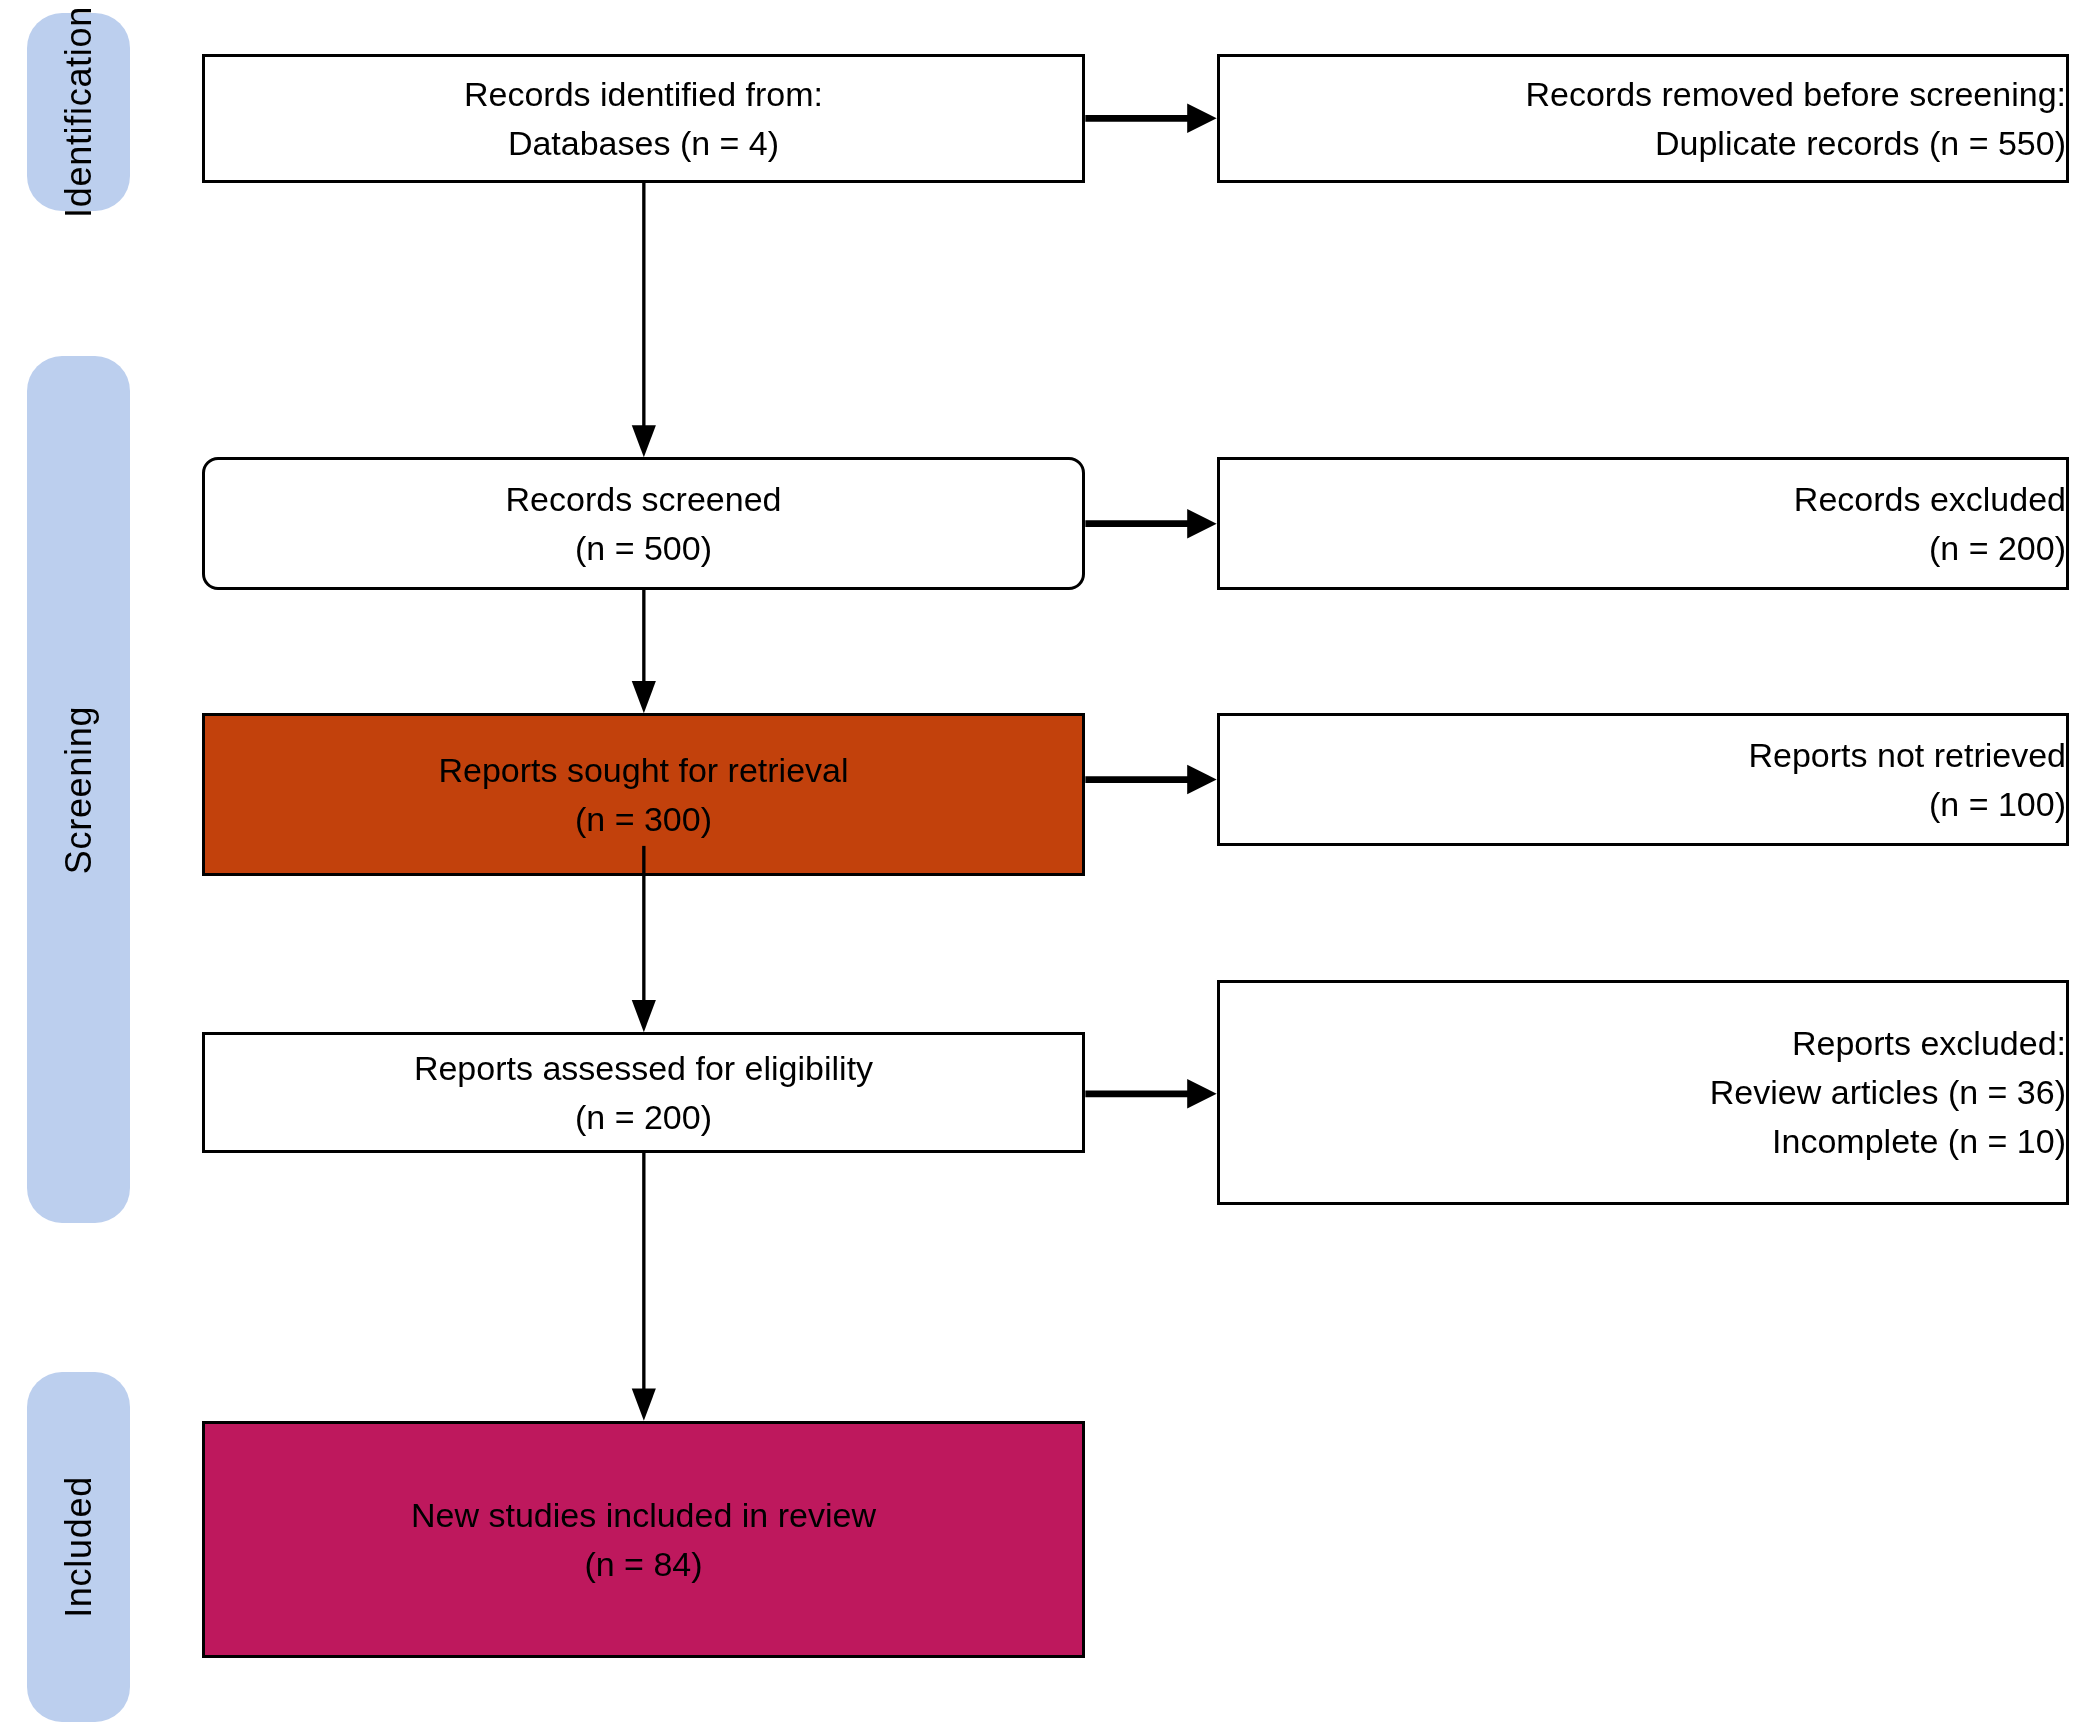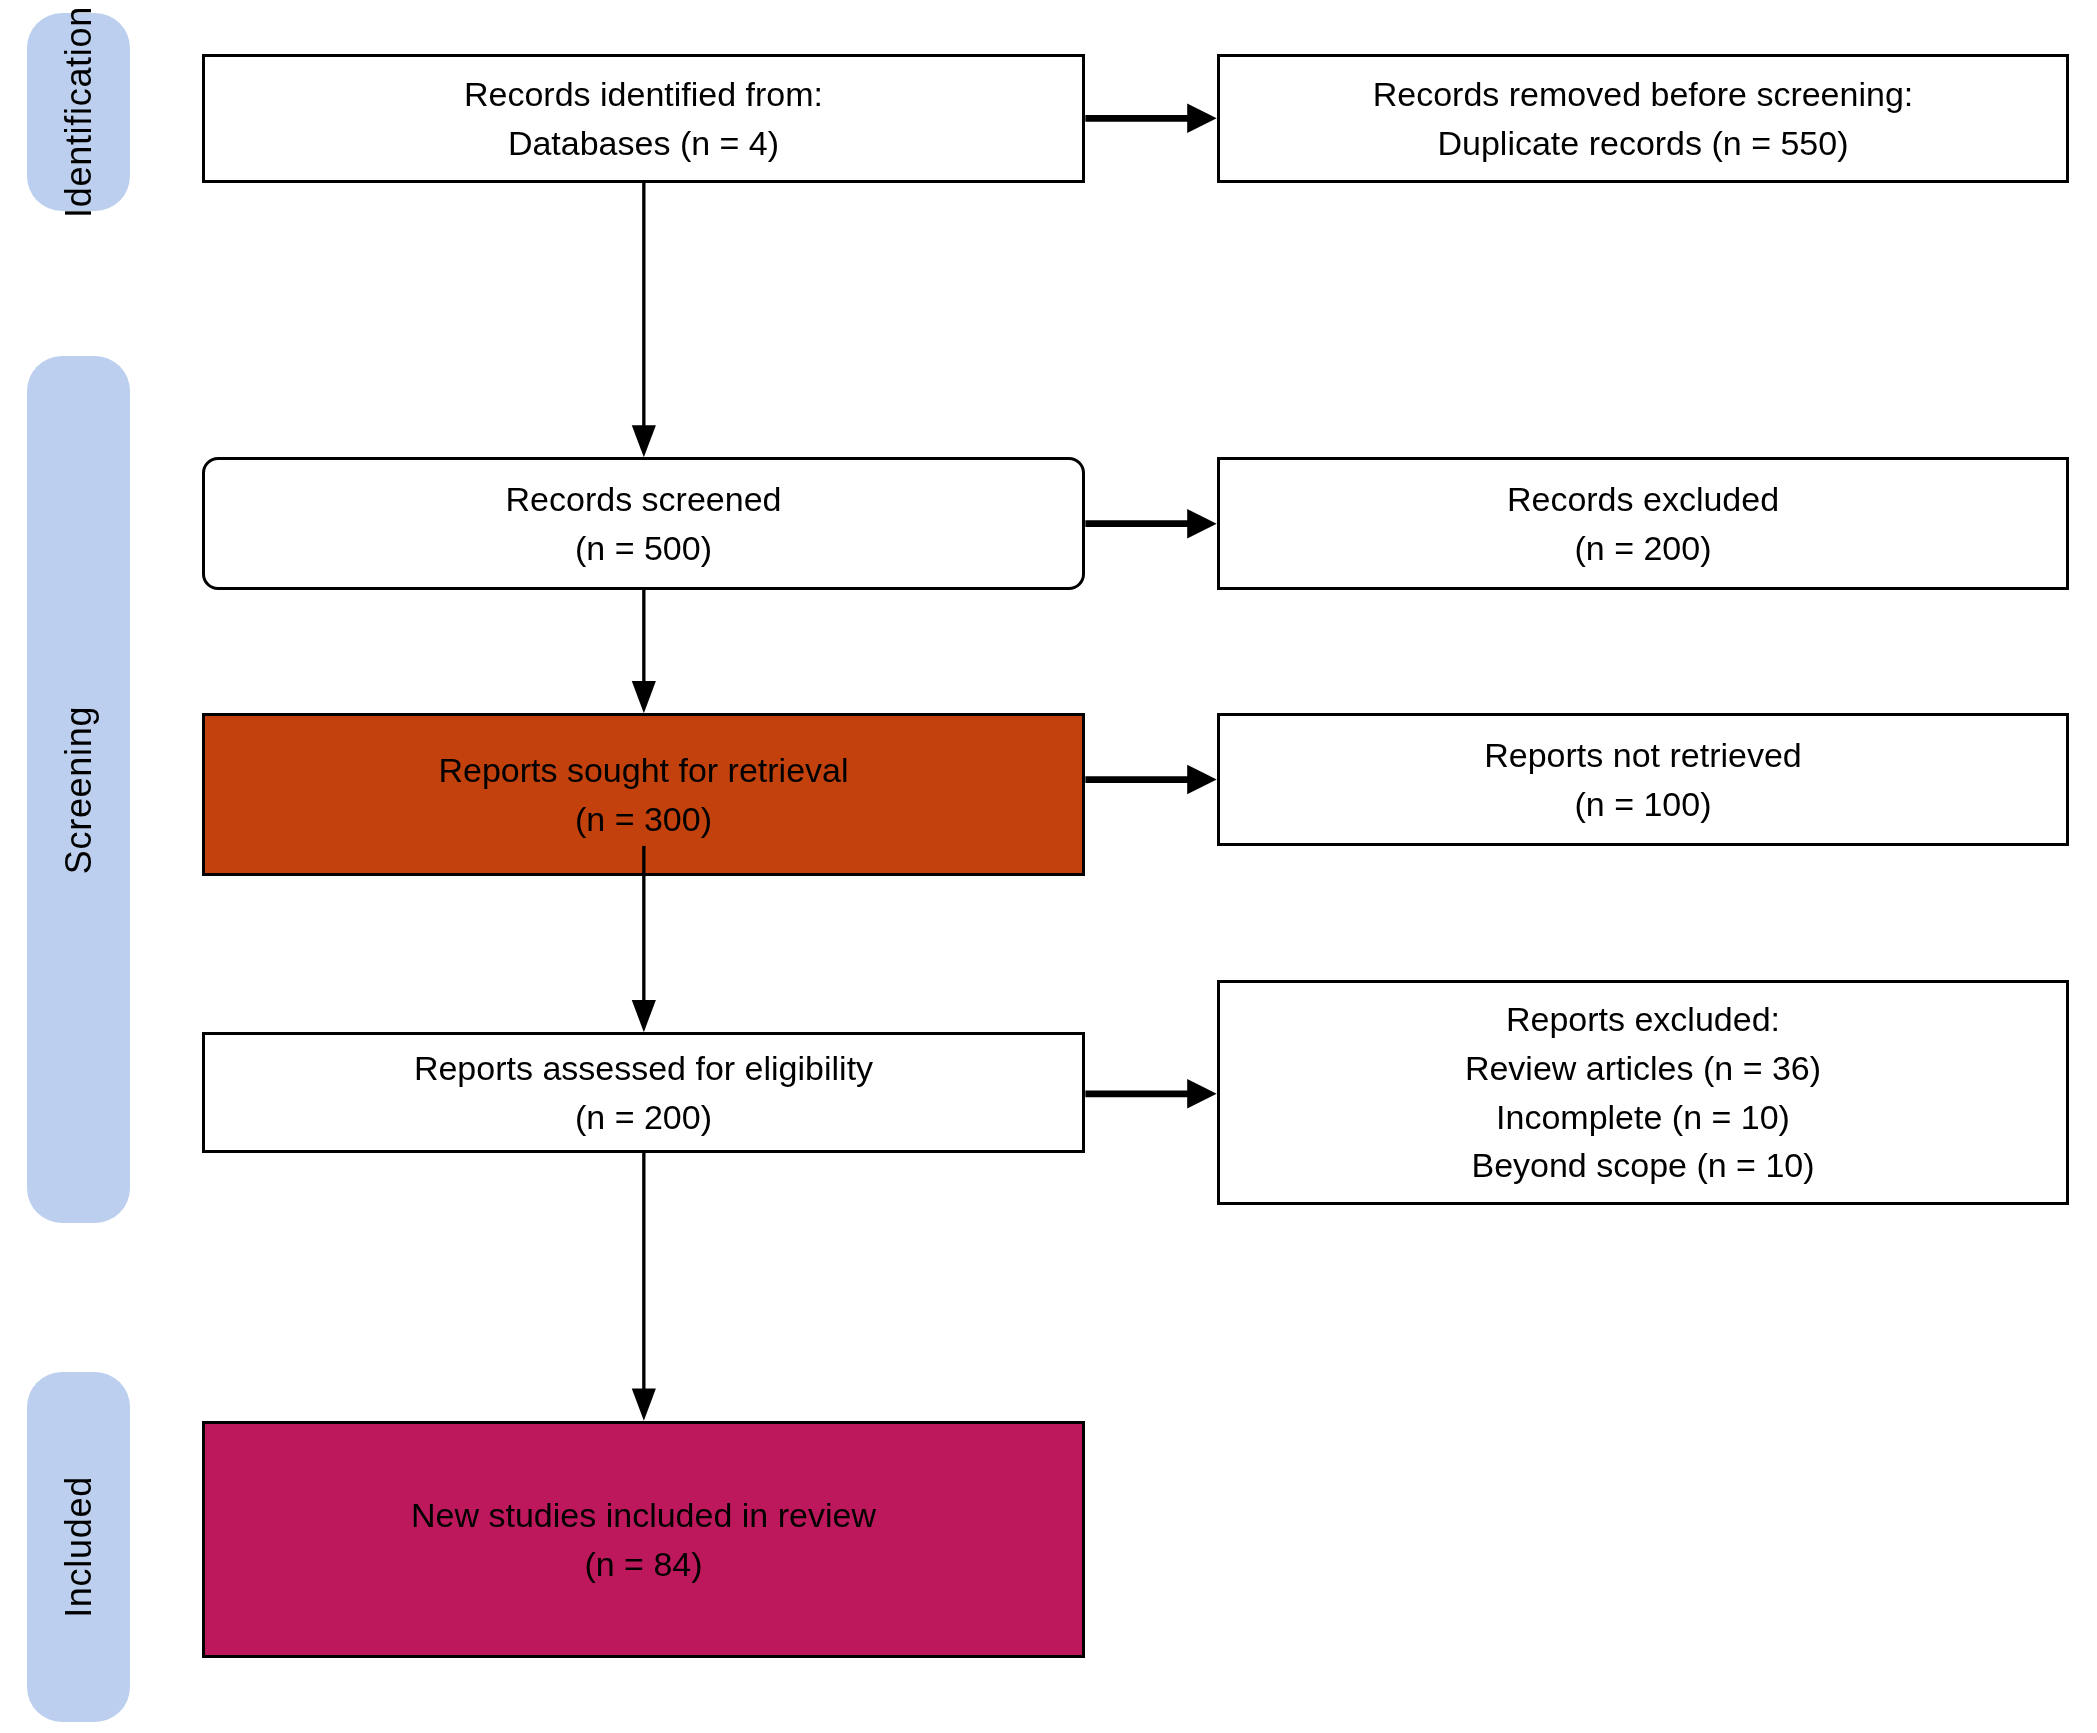--- a/index.html
+++ b/index.html
@@ -38,21 +38,21 @@
     display: flex;
     flex-direction: column;
     align-items: center;
     justify-content: center;
     text-align: center;
     font-size: 34px;
     line-height: 1.44;
   }
   .box .line { white-space: nowrap; }
   .col1 { left: 202px; width: 883px; }
-  .col2 { left: 1217px; width: 852px; }
+  .col2 { left: 1217px; width: 852px; align-items: flex-end; }
   #arrows {
     position: absolute;
     left: 0; top: 0;
     width: 2097px;
     height: 1734px;
     pointer-events: none;
   }
 </style>
 </head>
 <body style="background: rgb(255, 255, 255);">
@@ -97,21 +97,20 @@
   </div>
 
   <div class="box col1" style="top: 1032px; height: 121px; border-color: rgb(0, 0, 0); background: rgb(255, 255, 255);">
     <div class="line">Reports assessed for eligibility</div>
     <div class="line">(n = 200)</div>
   </div>
   <div class="box col2" style="top: 980px; height: 225px; border-color: rgb(0, 0, 0); background: rgb(255, 255, 255);">
     <div class="line">Reports excluded:</div>
     <div class="line">Review articles (n = 36)</div>
     <div class="line">Incomplete (n = 10)</div>
-    <div class="line">Beyond scope (n = 10)</div>
   </div>
 
   <div class="box col1" style="top: 1421px; height: 237px; border-color: rgb(0, 0, 0); background: #be185d;">
     <div class="line">New studies included in review</div>
     <div class="line">(n = 84)</div>
   </div>
 
   <svg id="arrows" viewBox="0 0 3130 2587" xmlns="http://www.w3.org/2000/svg">
 
     <g>

